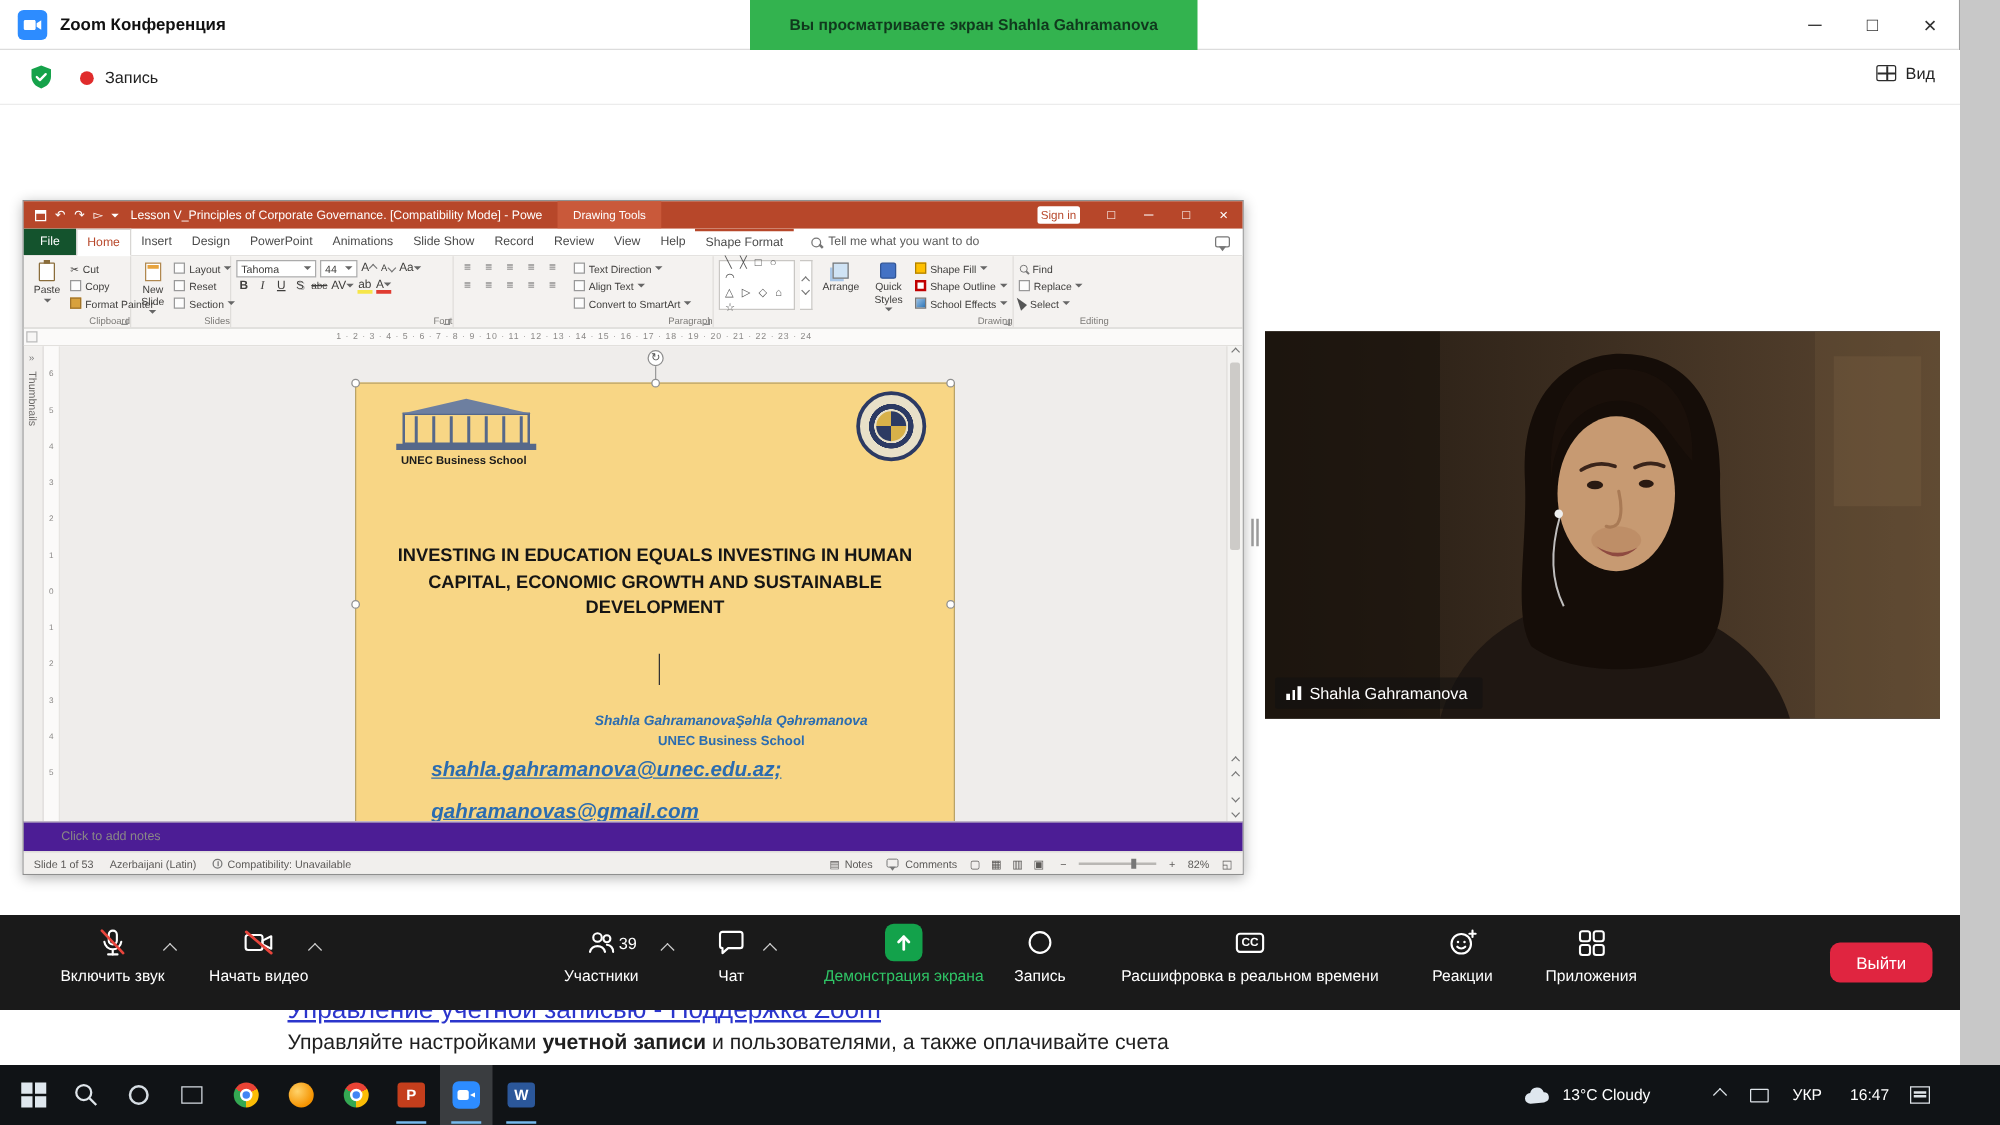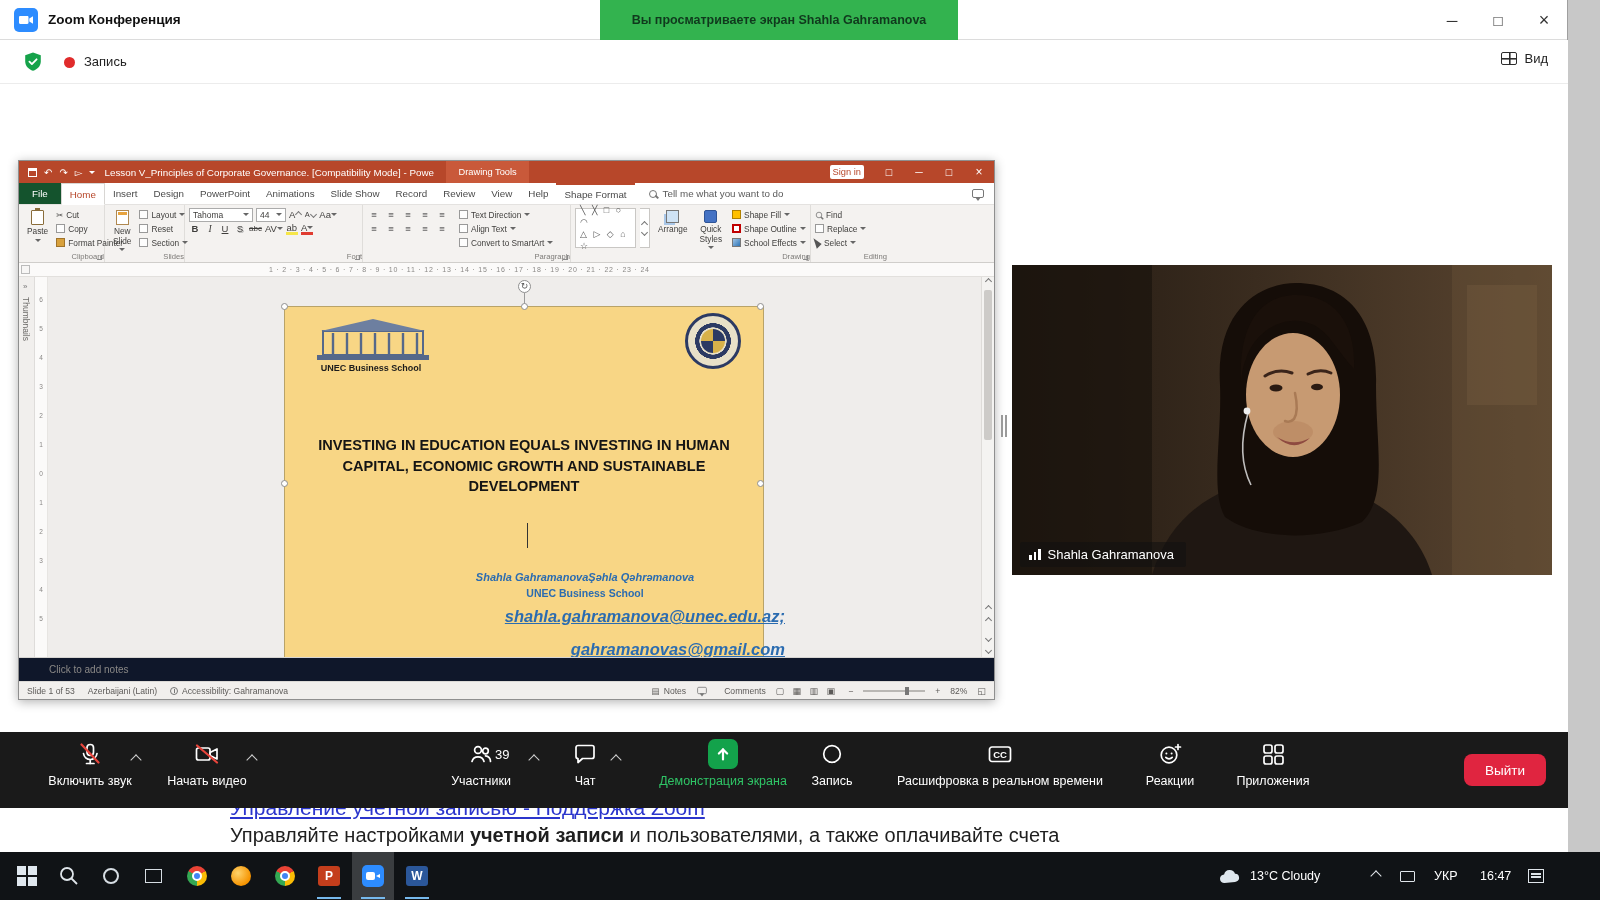--- a/index.html
+++ b/index.html
@@ -99,33 +99,33 @@
   .rot{position:absolute;left:233px;top:-27px;width:13px;height:13px;border:1px solid #8f8f8f;border-radius:50%;background:#fff;color:#555;font-size:9px;line-height:11px;text-align:center;z-index:6;cursor:pointer}
   .rline{position:absolute;left:239px;top:-14px;width:1px;height:11px;background:#9a9a9a}
   .bld{position:absolute;left:28px;top:8px;width:120px;height:46px}
   .bcap{position:absolute;left:16px;top:56px;width:140px;text-align:center;font-size:9px;font-weight:bold;color:#1c1c1c}
   .seal{position:absolute;right:22px;top:6px;width:56px;height:56px;border-radius:50%;border:3px solid #2c3a63;background:radial-gradient(circle,#e8e0c8 0 38%,#2c3a63 39% 50%,#e8e0c8 51% 100%)}
   .seal::after{content:"";position:absolute;inset:13px;border-radius:50%;background:conic-gradient(#2c3a63 0 90deg,#d8b14a 0 180deg,#2c3a63 0 270deg,#d8b14a 0)}
   .stitle{position:absolute;left:6px;right:6px;top:128px;text-align:center;font-weight:bold;font-size:14.6px;line-height:20.5px;color:#151515}
   .tcaret{position:absolute;left:242px;top:216px;width:1.3px;height:25px;background:#333}
   .sauth{position:absolute;left:130px;width:340px;top:264px;text-align:center;font-size:11px;color:#2b6cb0;font-style:italic;font-weight:bold}
   .saff{position:absolute;left:130px;width:340px;top:280px;text-align:center;font-size:10.5px;color:#2b6cb0;font-weight:bold}
-  .semail{position:absolute;left:60px;width:440px;text-align:right;font-size:16.5px;font-weight:bold;font-style:italic;color:#2b6cb0;text-decoration:underline;cursor:pointer}
-
-  .pnotes{left:0;right:0;bottom:18px;height:24px;background:#0f172a;border-top:1px solid #d6d4d1;display:flex;align-items:center;padding-left:30px;font-size:10px;color:#8a8886}
+  .semail{position:absolute;left:60px;width:440px;text-align:left;font-size:16.5px;font-weight:bold;font-style:italic;color:#2b6cb0;text-decoration:underline;cursor:pointer}
+
+  .pnotes{left:0;right:0;bottom:18px;height:24px;background:#4c1d95;border-top:1px solid #d6d4d1;display:flex;align-items:center;padding-left:30px;font-size:10px;color:#8a8886}
   .pstatus{left:0;right:0;bottom:0;height:18px;background:#f1efed;border-top:1px solid #dbd9d6;display:flex;align-items:center;font-size:8.6px;color:#5c5a58;padding:0 8px;gap:13px}
   .psr{margin-left:auto;display:flex;align-items:center;gap:10px}
   .zsl{width:62px;height:2px;background:#b9b7b4;position:relative;cursor:pointer}
   .zsl i{position:absolute;left:68%;top:-3px;width:4px;height:8px;background:#777}
   .accic{width:8px;height:8px;border:1.2px solid #777;border-radius:50%;display:inline-block;position:relative}
   .accic::after{content:"";position:absolute;left:2.6px;top:1.5px;width:1.6px;height:4px;background:#777}
 
   
   .blink{left:230px;top:712px;font-size:21px;color:#2b35cc;text-decoration:underline;cursor:pointer;z-index:1}
-  .bdesc{left:230px;top:740px;font-size:20px;color:#1f1f1f;z-index:1}
+  .bdesc{left:230px;top:740px;font-size:17px;color:#1f1f1f;z-index:1}
 
   
   .vpanel{left:1012px;top:181px;width:540px;height:310px;background:#2b211a;overflow:hidden;z-index:5}
   .vname{position:absolute;left:8px;bottom:8px;background:rgba(16,16,16,.55);color:#fff;font-size:13px;display:flex;align-items:center;gap:7px;padding:5px 12px 5px 9px;border-radius:2px}
   .sig{display:flex;align-items:flex-end;gap:2px}
   .sig b{width:2.5px;background:#fff;display:block}
   .vdiv{left:1001px;top:331px;width:8px;height:22px;display:flex;gap:2px;cursor:col-resize;z-index:6}
   .vdiv i{width:2px;height:100%;background:#9a9a9a}
 
   
@@ -520,28 +520,28 @@
 
         <div class="pnotes a">
           <span>Click to add notes</span>
         </div>
 
         <div class="pstatus a">
           <span>Slide 1 of 53</span>
           <span>Azerbaijani (Latin)</span>
           <span style="display:flex;align-items:center;gap:4px">
               <span class="accic"></span>
-              <span>Accessibility: Gahramanova</span>
+              <span>Compatibility: Unavailable</span>
             </span>
           <div class="psr">
             <span style="display:flex;align-items:center;gap:4px">
                 <span>▤</span>
                 <span>Notes</span>
               </span>
-            <span style="display:flex;align-items:flex-start;gap:16px">
+            <span style="display:flex;align-items:flex-start;gap:4px">
                 <span class="bub" style="transform:scale(.8)"></span>
                 <span>Comments</span>
               </span>
             <span style="letter-spacing:3px;font-size:9px">▢ ▦ ▥ ▣</span>
             <span>−</span>
             <span class="zsl">
                 <i></i>
               </span>
             <span>+</span>
             <span>82%</span>

